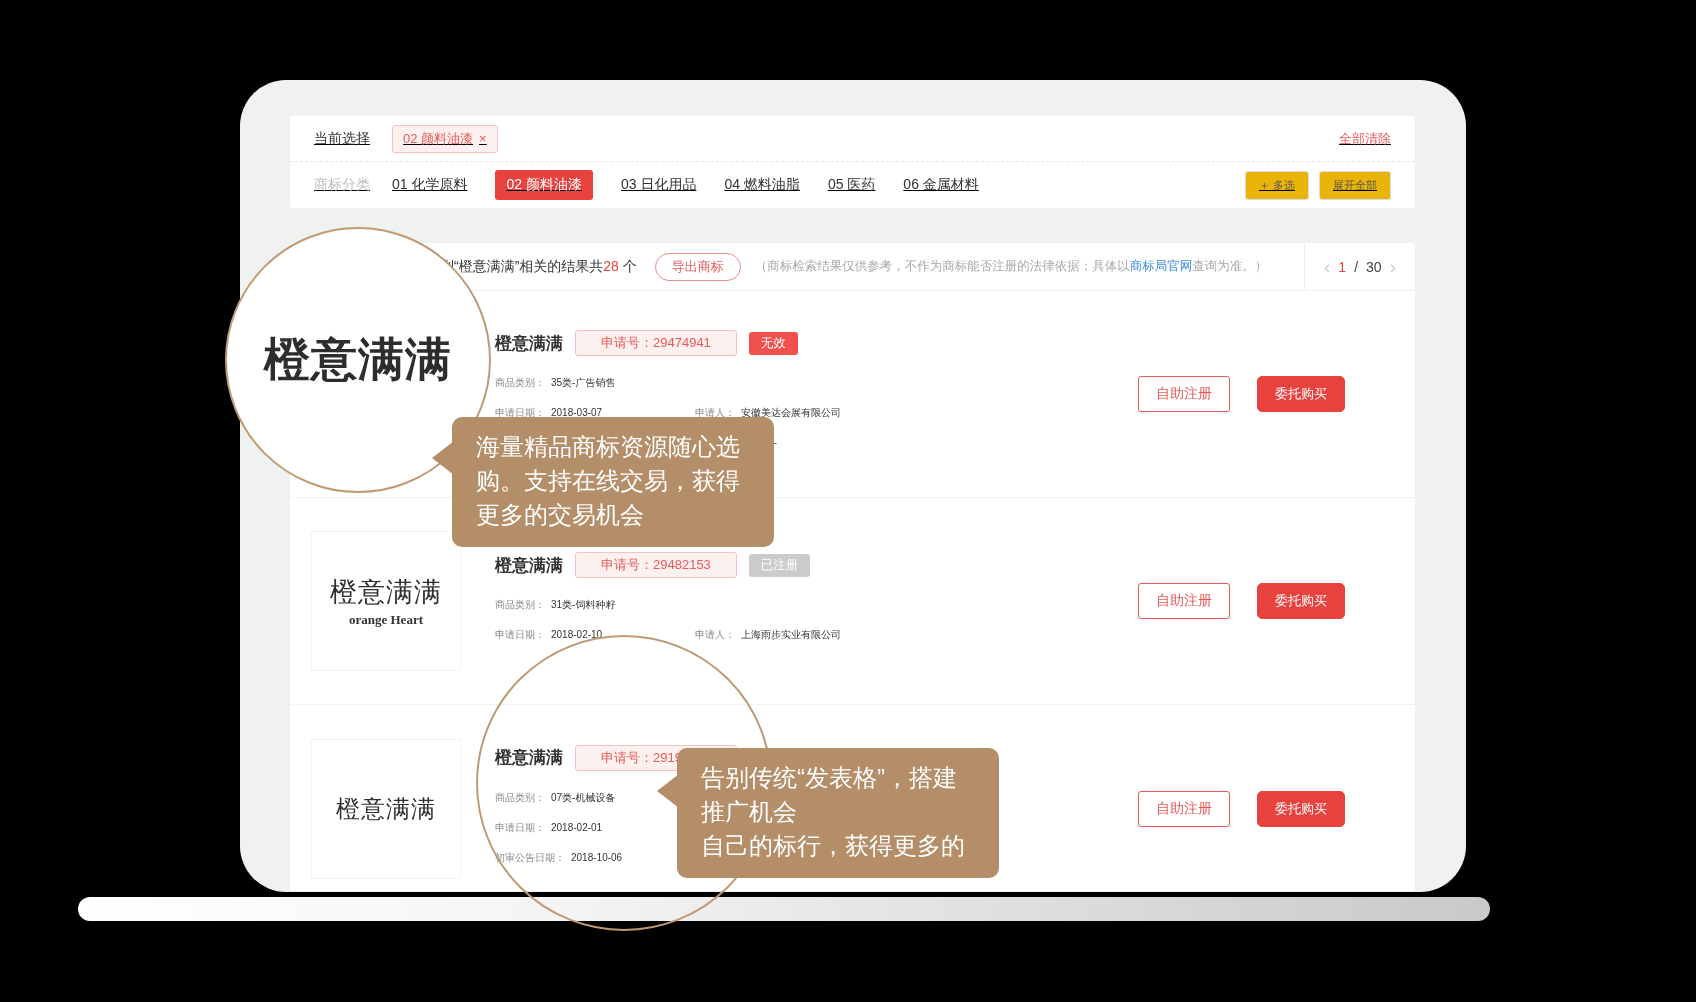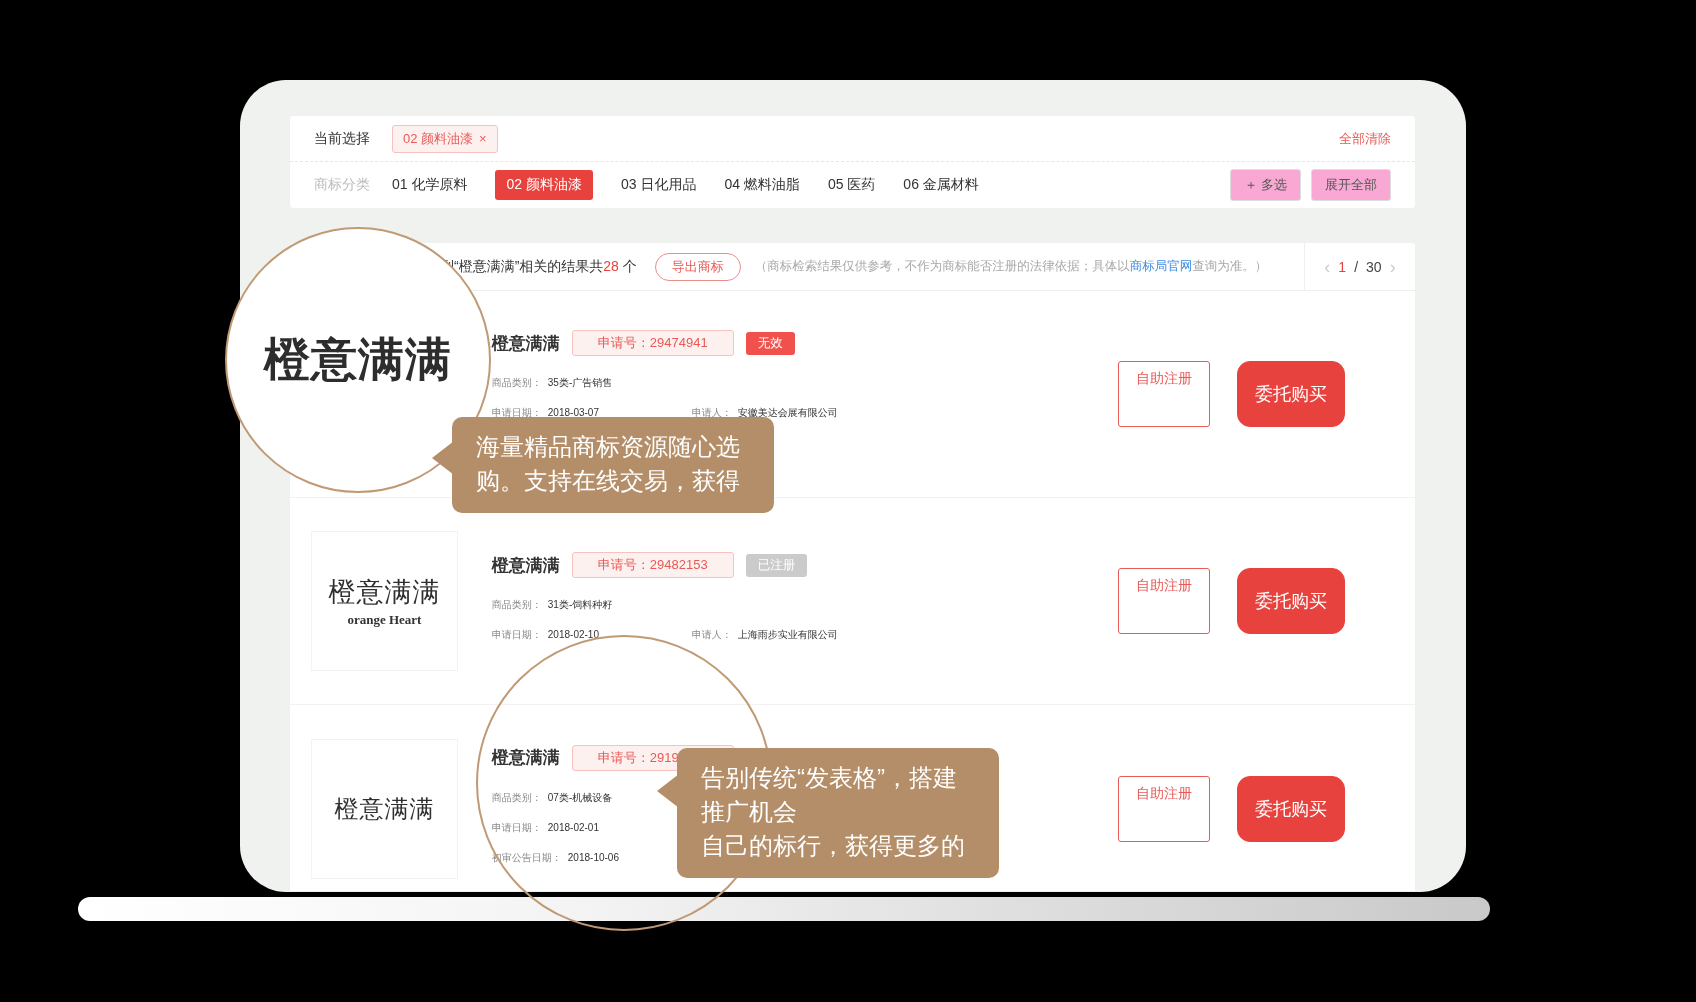--- a/index.html
+++ b/index.html
@@ -8,33 +8,33 @@
   
   .window { position:absolute; left:240px; top:80px; width:1226px; height:812px;
             background:#f0f2ef; border-radius:46px; overflow:hidden; }
   .bottom-bar { position:absolute; left:78px; top:897px; width:1412px; height:24px;
             border-radius:12px;
             background:linear-gradient(90deg,#ffffff 0%,#f4f4f4 35%,#d9d9d9 75%,#c9c9c9 100%); }
 
   
   .filter-card { position:absolute; left:289px; top:115px; width:1127px; height:94px;
             background:#fff; border:1px solid #f0f0f0; border-radius:4px; }
-  .fc-row { height:46px; display:flex; align-items:center; padding:0 24px; }
+  .fc-row { height:46px; display:flex; align-items:center; padding:0 24px;text-decoration:underline; }
   .fc-row.first { border-bottom:1px dashed #e6e6e6; }
   .fc-label { font-size:14px; color:#333; margin-right:22px; }
   .fc-label.muted { color:#bcbcbc; }
   .chip { display:inline-flex; align-items:center; gap:6px; font-size:13px; color:#e85a56;
             background:#fdf1f0; border:1px solid #f6c2c0; border-radius:3px; padding:4px 10px; cursor:pointer; }
   .chip .x { font-size:13px; }
   .clear-all { margin-left:auto; font-size:13px; color:#e85a56; cursor:pointer; }
   .cats { display:flex; align-items:center; gap:28px; }
   .cat { font-size:14px; color:#333; cursor:pointer; white-space:nowrap; }
   .cat.selected { background:#e8423e; color:#fff; padding:6px 11px; border-radius:3px; }
   .fc-btns { margin-left:auto; display:flex; gap:10px; }
-  .fc-btn { font-size:13px; color:#555; background:#f9a8d4; border:1px solid #ddd; border-radius:3px;
+  .fc-btn { font-size:11px; color:#555; background:#eab308; border:1px solid #ddd; border-radius:3px;
             padding:6px 13px; cursor:pointer; white-space:nowrap; }
 
   
   .results-card { position:absolute; left:289px; top:242px; width:1127px; height:650px;
             background:#fff; border:1px solid #f0f0f0; border-top-left-radius:4px; border-top-right-radius:4px; }
   .rc-header { height:48px; display:flex; align-items:center; border-bottom:1px solid #efefef; }
   .summary { padding-left:24px; font-size:14px; color:#333; white-space:nowrap; }
   .summary .count { color:#e8423e; }
   .export-pill { margin-left:18px; font-size:13px; color:#e85a56; border:1px solid #e88f8c;
             border-radius:14px; padding:4px 16px; background:#fff; cursor:pointer; white-space:nowrap; }
@@ -61,22 +61,22 @@
   .badge { font-size:12.5px; color:#fff; border-radius:3px; padding:3px 12px; white-space:nowrap; }
   .badge.invalid { background:#f0514d; }
   .badge.registered { background:#cbcbcb; }
   .line { position:relative; height:30px; line-height:30px; font-size:10px; white-space:nowrap; }
   .lbl { color:#888; }
   .val { color:#333; margin-left:6px; }
   .col2 { position:absolute; left:200px; top:0; }
   .row-btns { margin-left:auto; margin-right:70px; display:flex; gap:27px; }
   .btn-outline { font-size:14px; color:#e85a56; border:1px solid #e85a56; background:#fff;
             border-radius:3px; padding:8px 17px; cursor:pointer; white-space:nowrap; }
-  .btn-solid { font-size:18px; color:#fff; border:1px solid #e8423e; background:#e8423e;
-            border-radius:13px; padding:20px 17px; cursor:pointer; white-space:nowrap; }
+  .btn-solid { font-size:13px; color:#fff; border:1px solid #e8423e; background:#e8423e;
+            border-radius:5px; padding:8px 17px; cursor:pointer; white-space:nowrap; }
 
   
   .magnifier { position:absolute; border-radius:50%; border:2px solid #c09a74; z-index:6; }
   .magnifier.one { left:225px; top:227px; width:266px; height:266px; background:#fff;
             display:flex; align-items:center; justify-content:center; }
   .magnifier.one .big { font-size:46px; font-weight:600; color:#2d2d2d; letter-spacing:1px; }
   .magnifier.two { left:476px; top:635px; width:296px; height:296px; background:transparent; }
 
   .tooltip { position:absolute; width:322px; background:#b48e68; border-radius:10px;
             padding:13px 18px 15px 24px; color:#fff; font-size:24px; line-height:34px; z-index:10; }
@@ -212,19 +212,20 @@
 
 <div class="magnifier one">
   <span class="big">橙意满满</span>
 </div>
 <div class="magnifier two"></div>
 
 <div class="tooltip t1">
   <span class="arrow"></span>
   <div>海量精品商标资源随心选</div>
   <div>购。支持在线交易，获得</div>
+  <div>更多的交易机会</div>
 </div>
 <div class="tooltip t2">
   <span class="arrow"></span>
   <div>告别传统“发表格”，搭建</div>
   <div>推广机会</div>
   <div>自己的标行，获得更多的</div>
 </div>
 
 </body></html>

